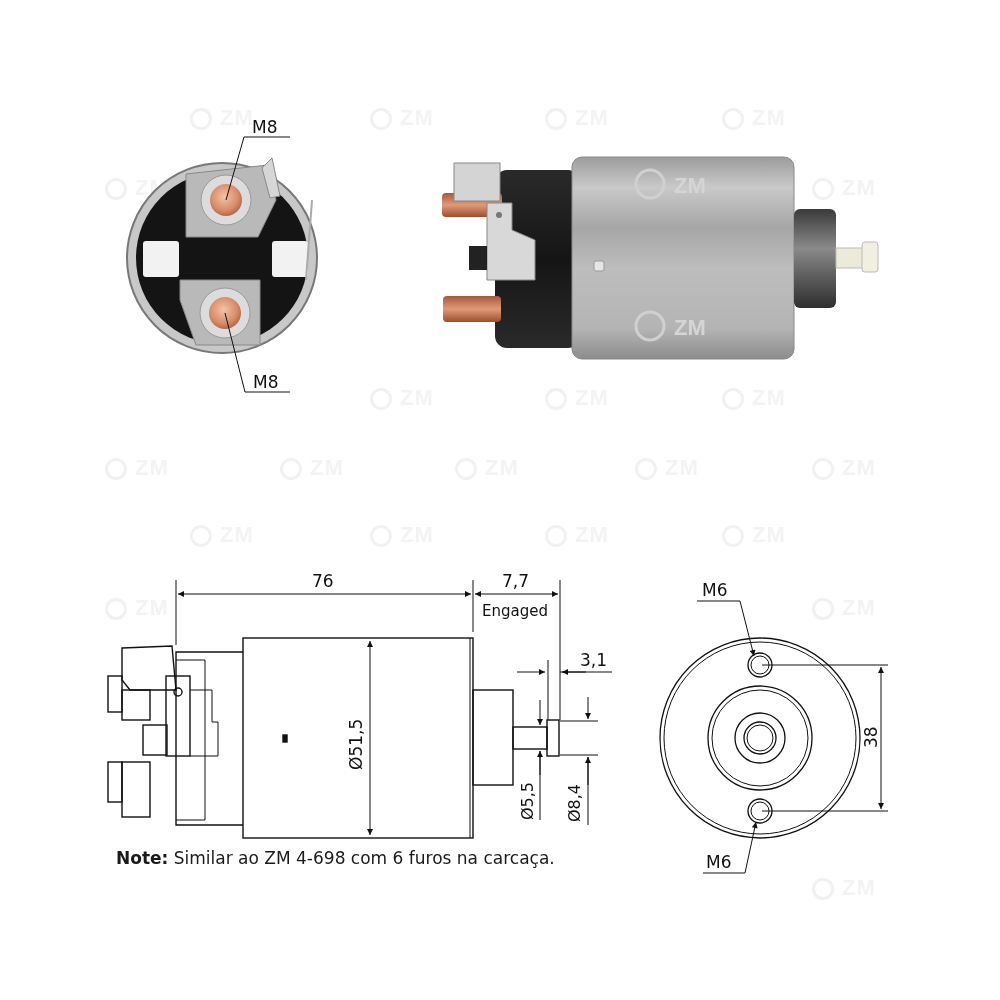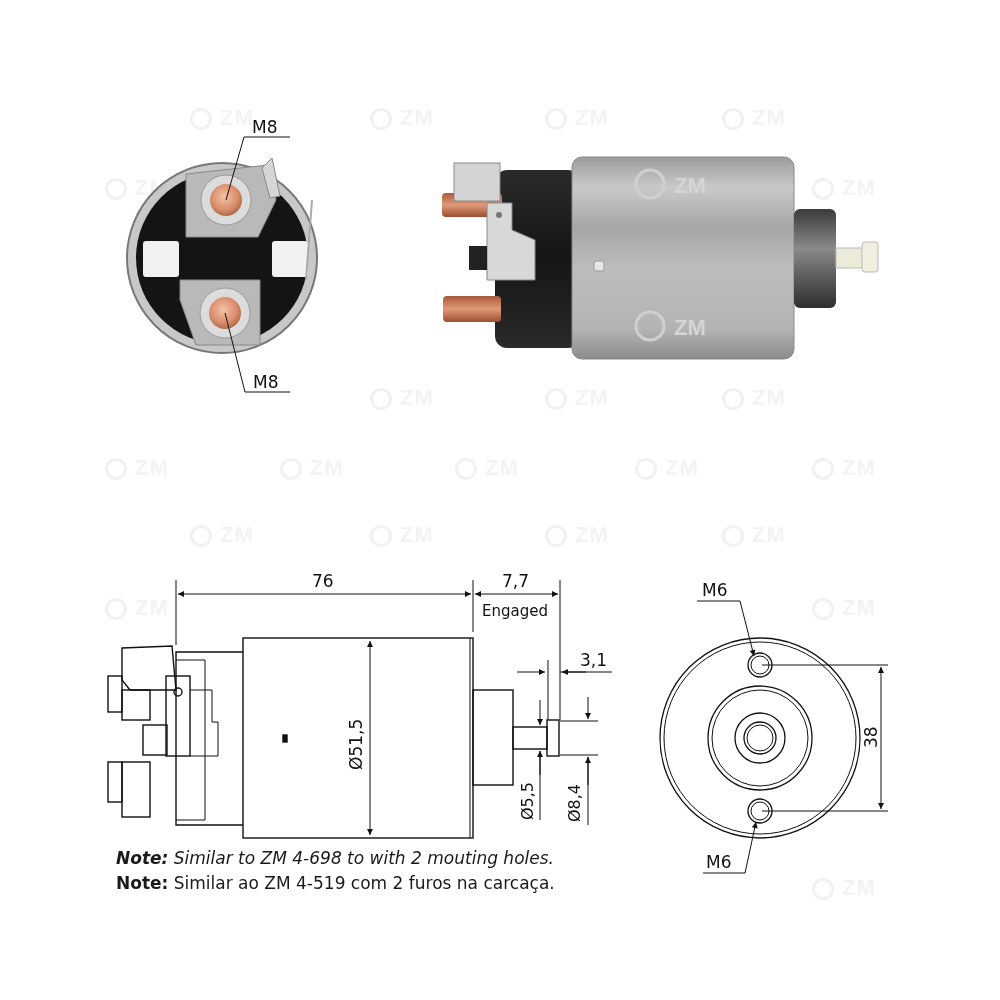--- a/index.html
+++ b/index.html
@@ -208,15 +208,14 @@
     <line x1="881" y1="667" x2="881" y2="809" stroke-width="1" marker-start="url(#arr)" marker-end="url(#arr)"></line>
   </g>
   <g>
     <text x="702" y="596" font-size="17" class="dim">M6</text>
     <text x="706" y="868" font-size="17" class="dim">M6</text>
     <text transform="translate(877,748) rotate(-90)" font-size="17" class="dim">38</text>
   </g>
 </svg>
 
 <div class="notes">
-  <div><b class="it">Note:</b><span class="it"> Similar to ZM 4-698 to with 2 mouting holes.</span></div>
-  <div><b>Note:</b><span> Similar ao ZM 4-519 com 2 furos na carcaça.</span></div>
+  <div><b>Note:</b><span> Similar ao ZM 4-698 com 6 furos na carcaça.</span></div>
 </div>
 
 </body></html>

